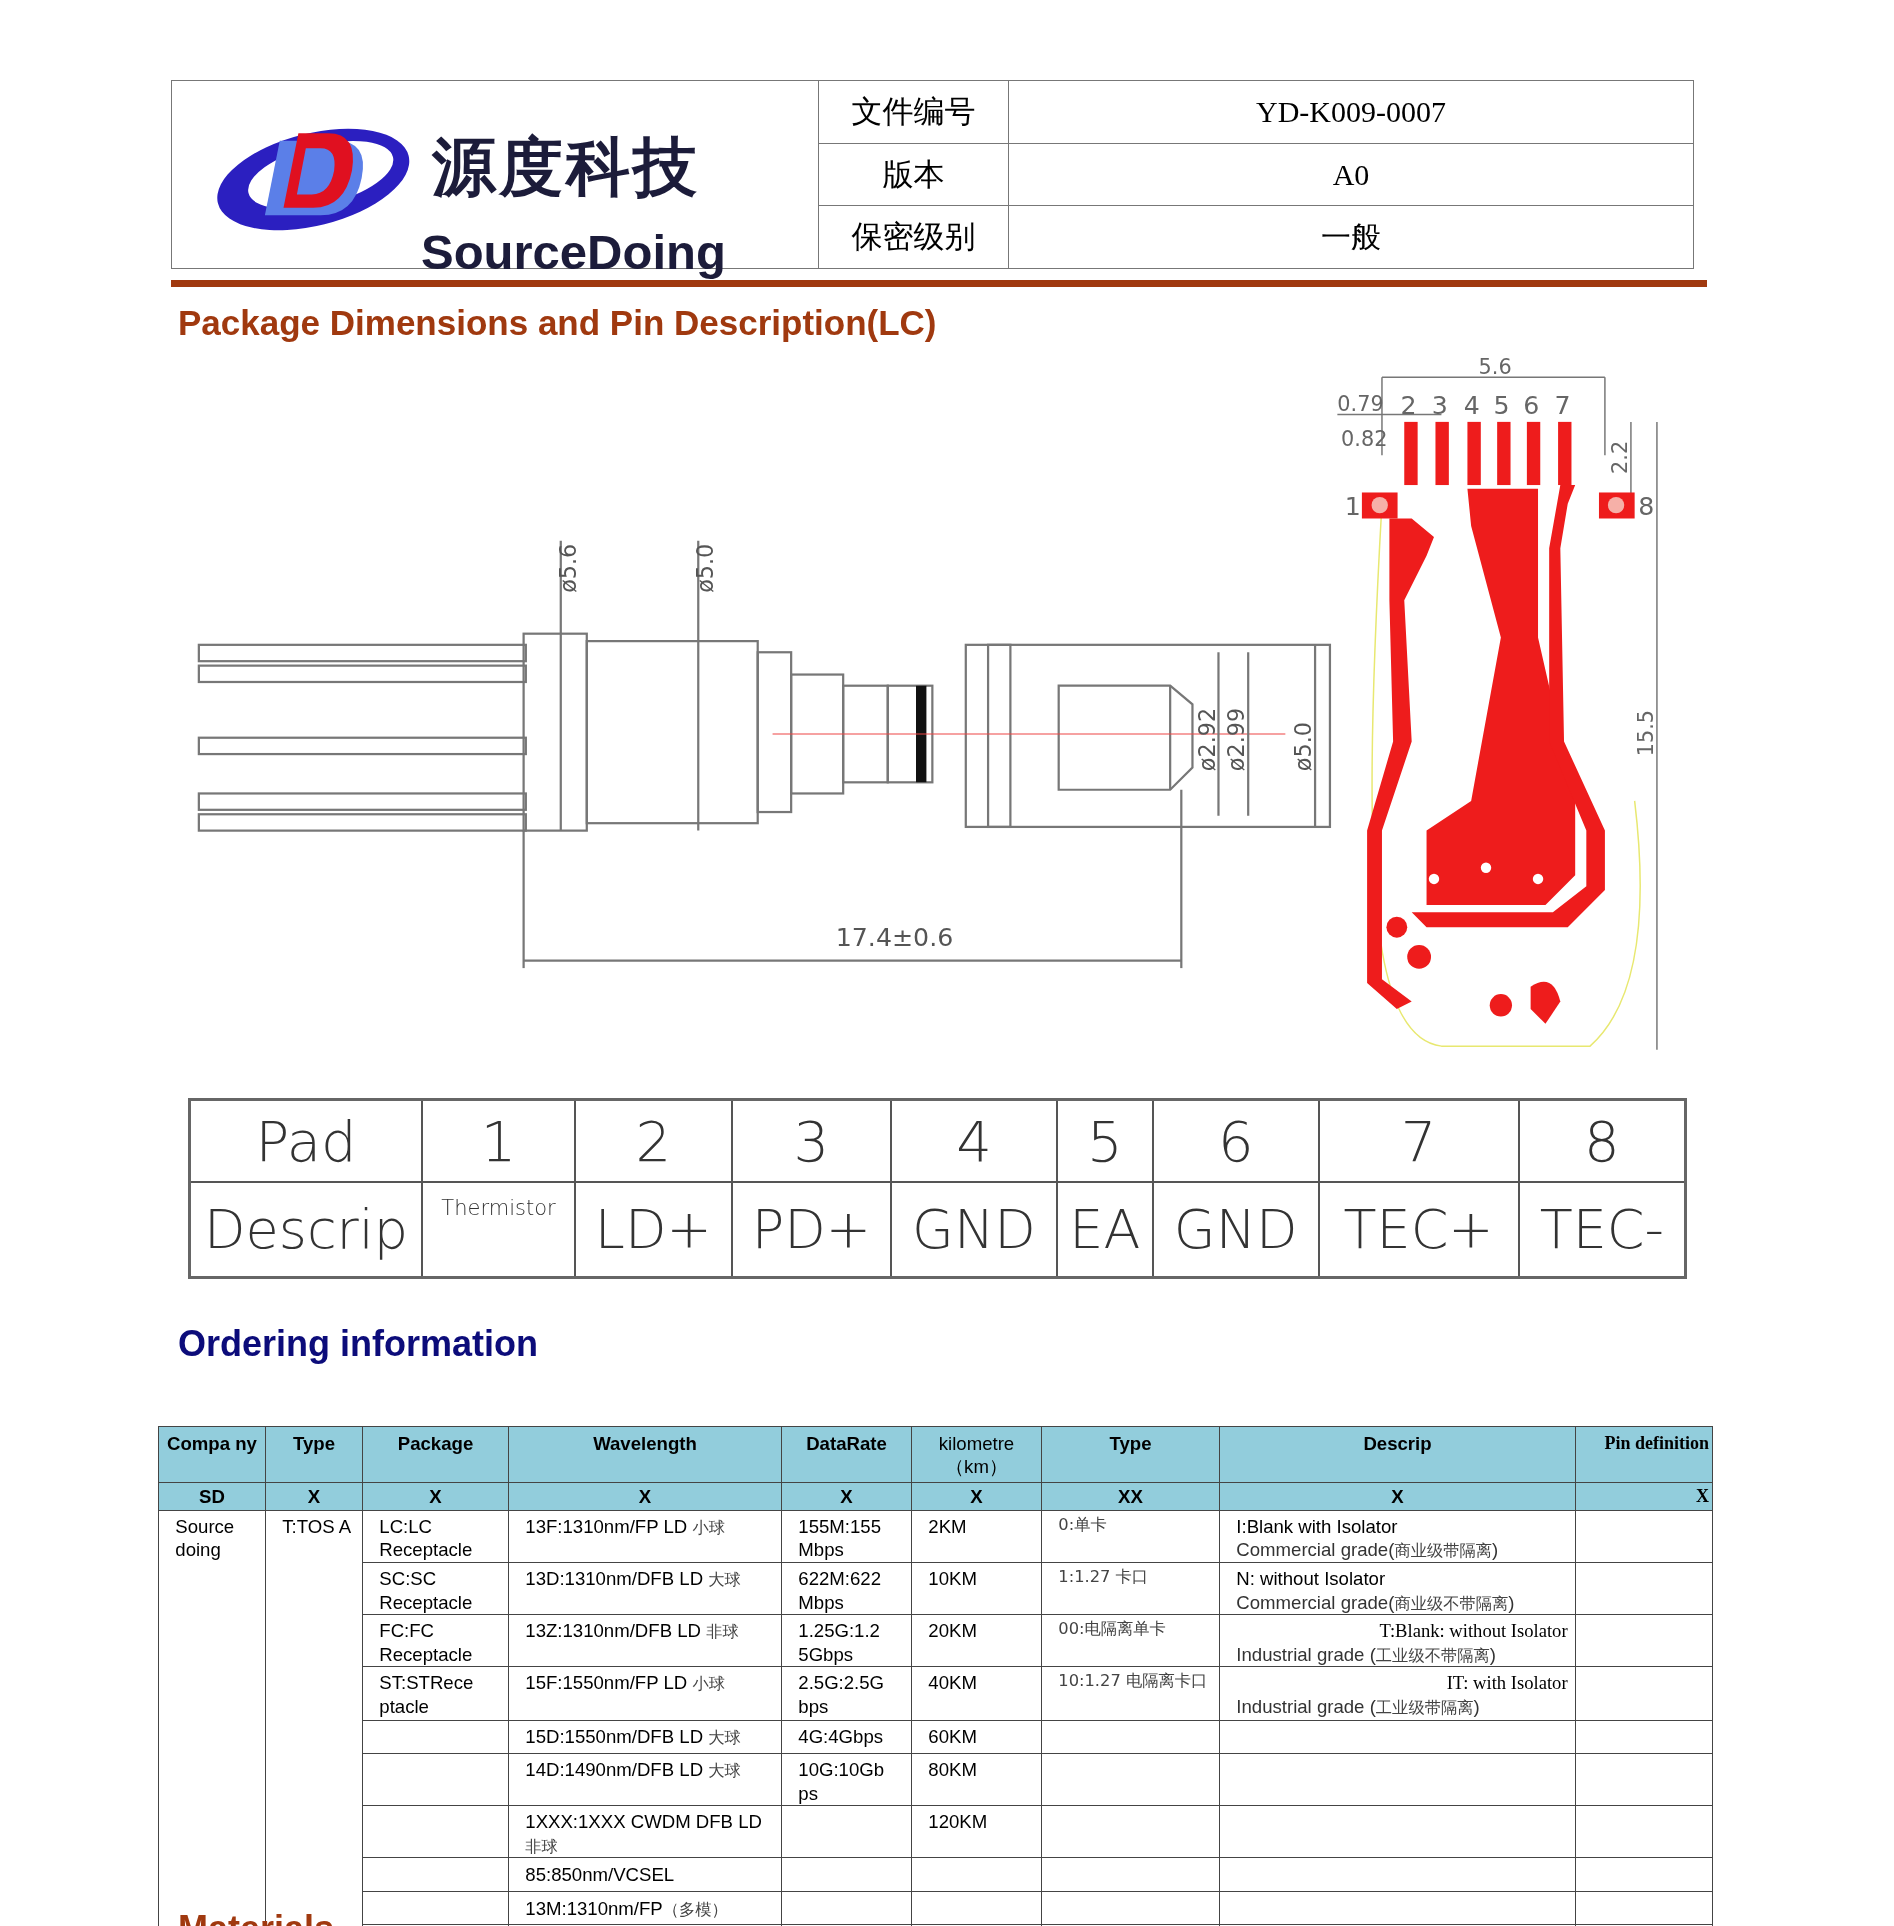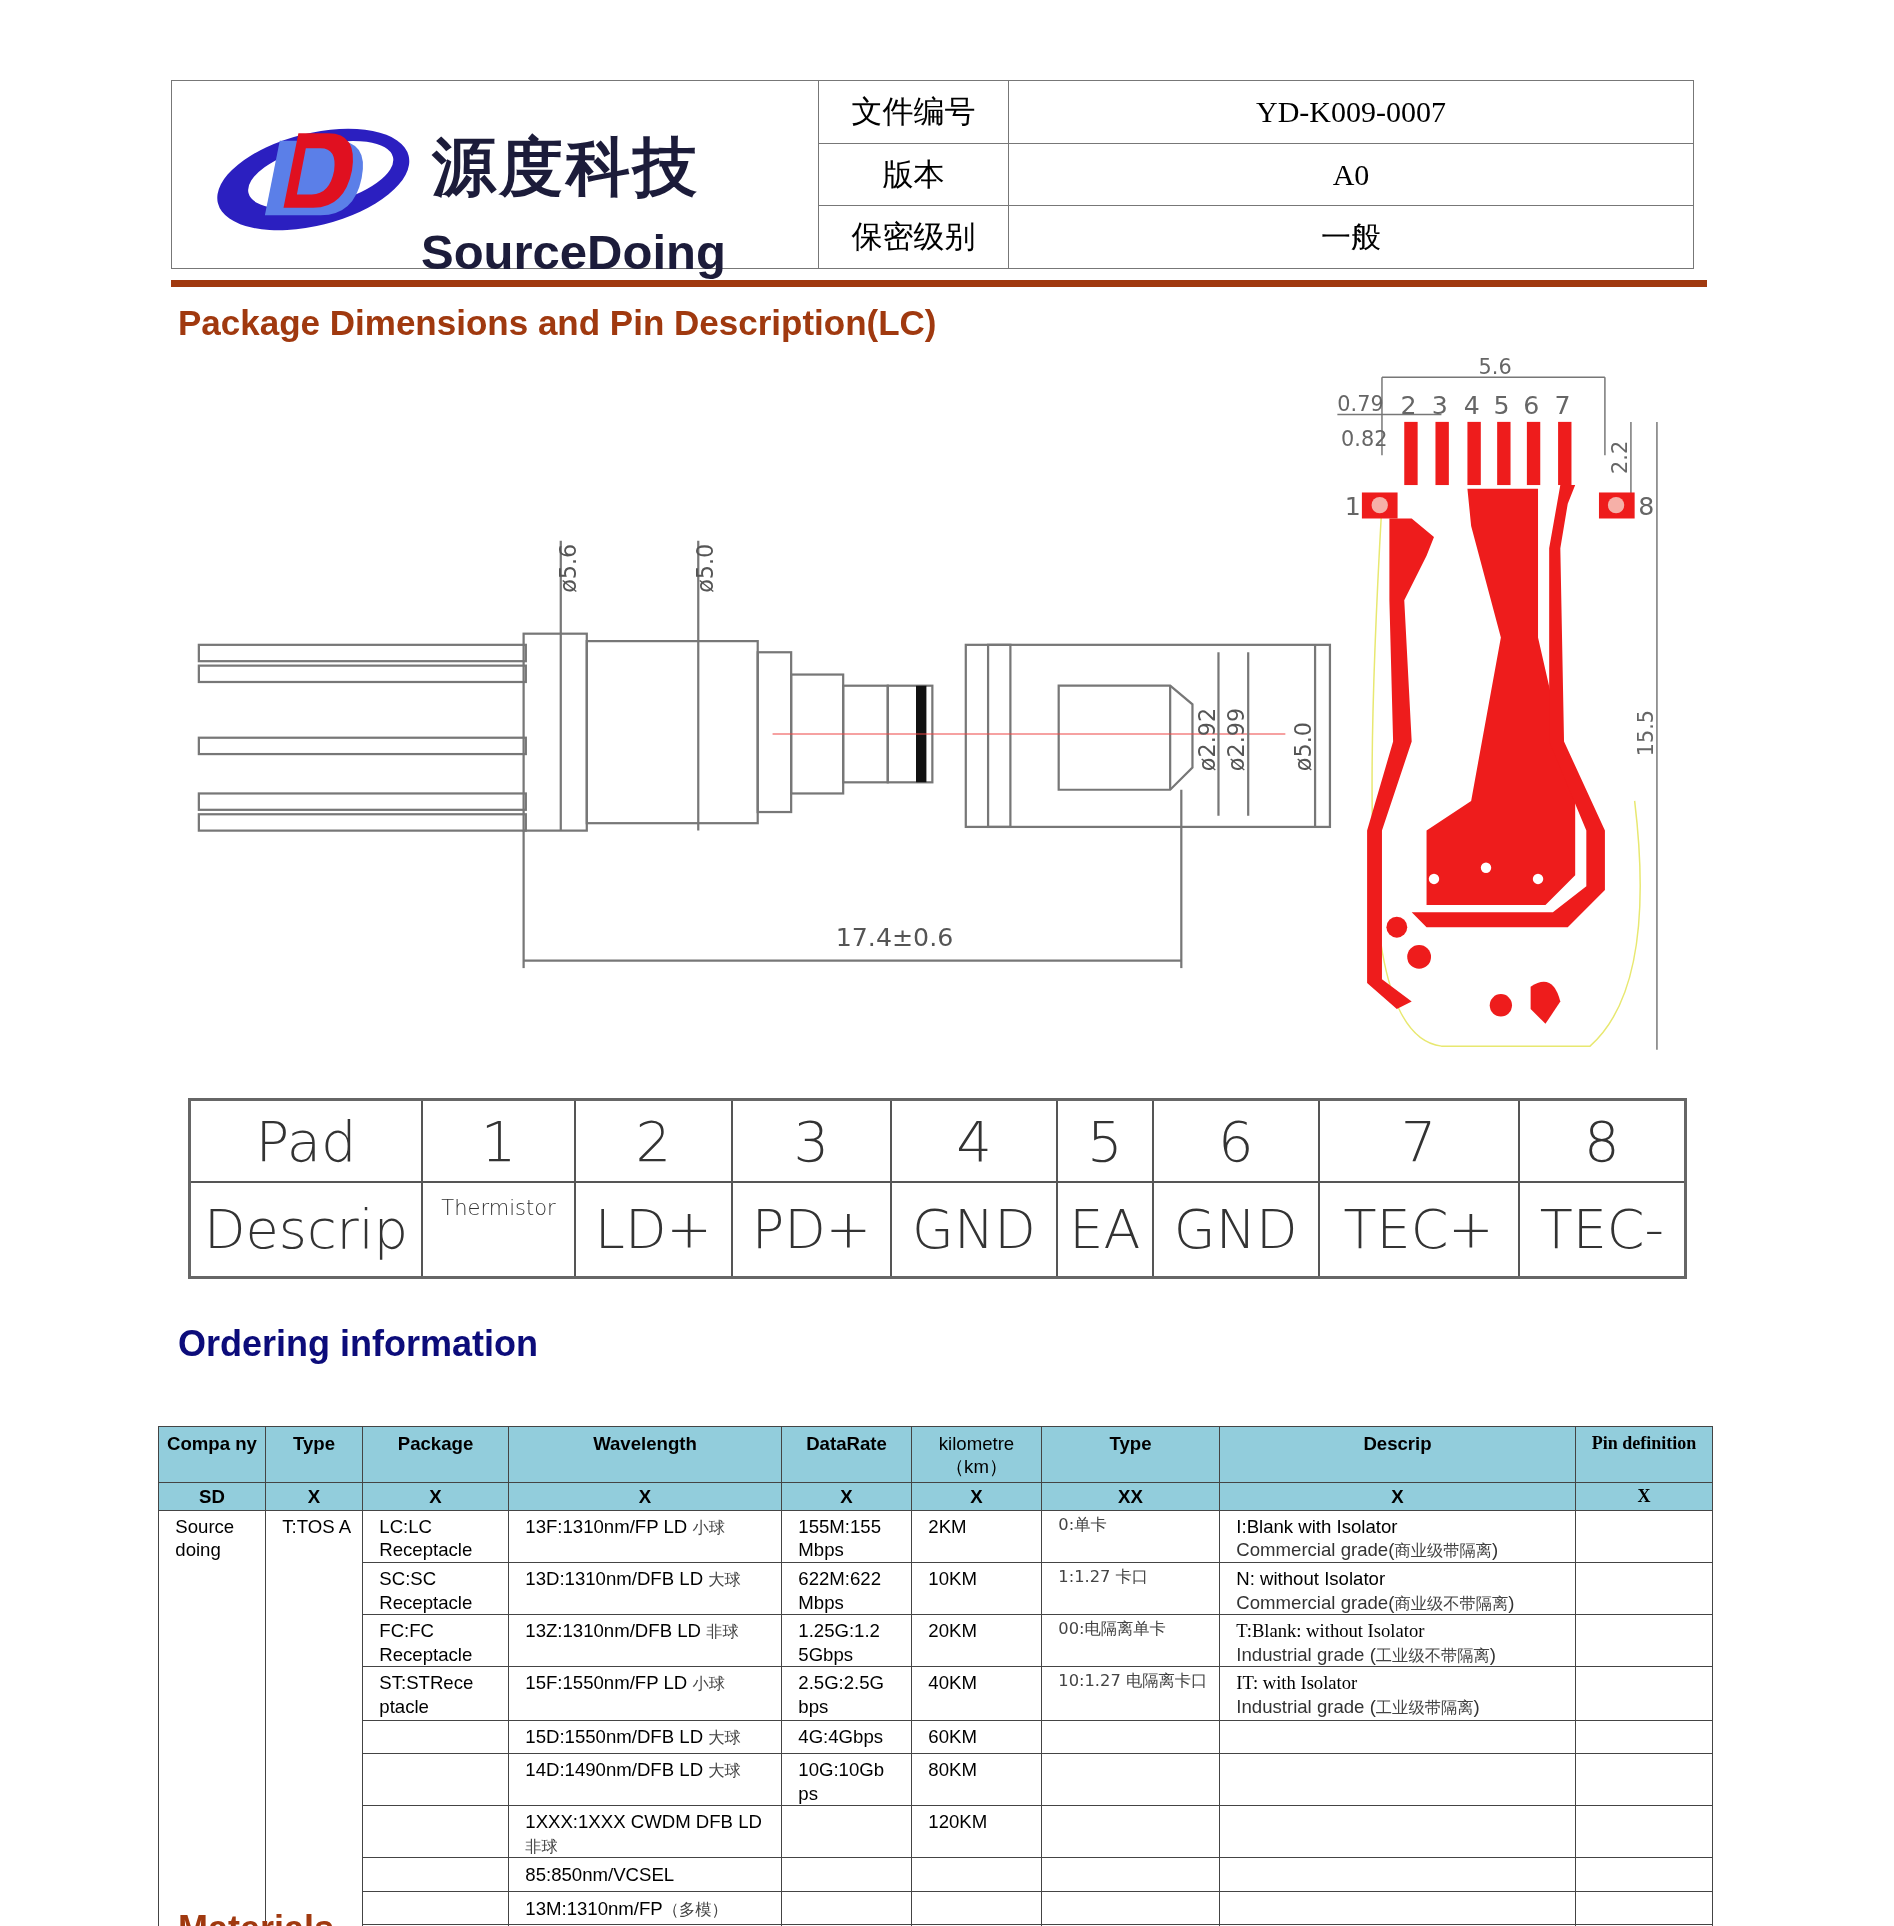--- a/index.html
+++ b/index.html
@@ -34,21 +34,21 @@
   .pad .dr td.small { font-size: 21px; vertical-align: top; padding-top: 13.4px; }
 
   
   .ord { position: absolute; left: 158px; top: 1426px; width: 1555px; border-collapse: collapse; table-layout: fixed; }
   .ord td, .ord th { border: 1.5px solid #444; font-size: 18.6px; vertical-align: top; padding: 4.5px 7.4px 0 16.3px; line-height: 1.25; }
   .ord th { background: #92cddc; font-weight: bold; text-align: center; padding: 4.5px 3px; }
   .ord th.nb { font-weight: normal; }
   .ord th.serif { font-family: "Liberation Serif", serif; font-size: 18px; }
   .ord tr.code th { height: 21px; padding: 1.5px 3px; }
   .ord .cn { font-family: "DejaVu Sans", sans-serif; font-size: 16.3px; color: #444; }
-  .ord .serif { font-family: "Liberation Serif", serif; }
+  .ord .serif { font-family: "Liberation Serif", serif; text-align: right; }
   .ord .gray { color: #333; }
   .ord td.first { padding-left: 16.3px; }
 
   .mat { position: absolute; left: 178px; top: 1906px; font-size: 36px; font-weight: bold; color: #a0390f; height: 20px; overflow: hidden; line-height: 45px; }
 </style>
 </head>
 <body>
 
 <div class="hdr">
   <div class="hdr-logo">

